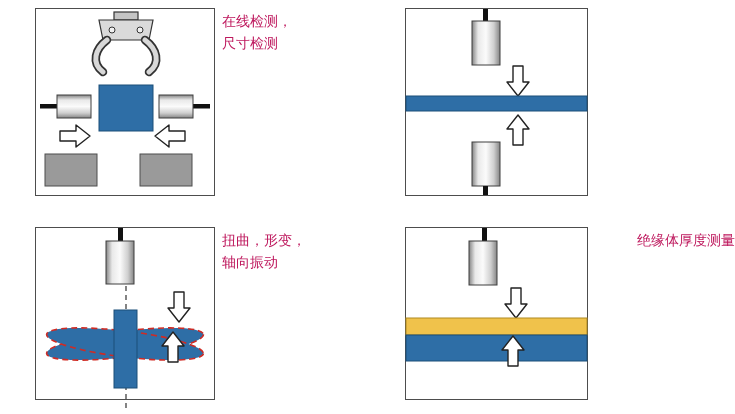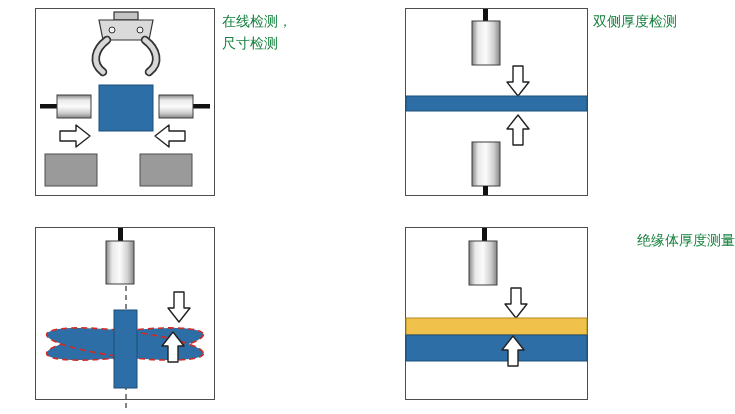--- a/index.html
+++ b/index.html
@@ -1,20 +1,20 @@
 <!DOCTYPE html>
 <html style="--accent-blue: #2e6ea6; --accent-yellow: #f0c24b; --block-gray: #9a9a9a; --vibration-red: #cf2b24; --panel-border: #4d4d4d;"><head>
 <meta charset="utf-8">
 <style>
   html,body{margin:0;padding:0;}
   body{background:#ffffff;font-family:"Liberation Sans","DejaVu Sans",sans-serif;}
   .stage{position:relative;width:735px;height:414px;background:#fff;}
   .panel{position:absolute;border:1px solid var(--panel-border,#4d4d4d);background:#fff;box-sizing:border-box;}
   .panel svg{display:block;overflow:visible;}
-  .caption{position:absolute;font-size:14px;line-height:1.6;color:#15803d;white-space:pre-line;
+  .caption{position:absolute;font-size:14px;line-height:1.6;color:#be185d;white-space:pre-line;
            font-family:"Liberation Serif","DejaVu Serif",serif;}
   .arrow{fill:#ffffff;stroke:#222;stroke-width:1.4;stroke-linejoin:round;}
   .blue{fill:var(--accent-blue,#2e6ea6);stroke:#1b4e78;stroke-width:1;}
   .yellow{fill:var(--accent-yellow,#f0c24b);stroke:#b08a20;stroke-width:1;}
   .grayblk{fill:var(--block-gray,#9a9a9a);stroke:#4d4d4d;stroke-width:1;}
   .band{fill:var(--accent-blue,#2e6ea6);stroke:var(--vibration-red,#cf2b24);stroke-width:1.6;stroke-dasharray:6 4;}
   .cable{fill:#111;}
   .sensorV{fill:url(#cylV);stroke:#3f3f3f;stroke-width:1;}
   .sensorH{fill:url(#cylH);stroke:#3f3f3f;stroke-width:1;}
   .axis{stroke:#333;stroke-width:1.2;stroke-dasharray:5 4;}
@@ -113,16 +113,17 @@
       <rect class="sensorV" x="63" y="13" width="28" height="44"></rect>
       <use href="#arr-down" x="110" y="60"></use>
       <rect class="yellow" x="0" y="90" width="181" height="17"></rect>
       <rect class="blue" x="0" y="107" width="181" height="26"></rect>
       <use href="#arr-up" x="107" y="108"></use>
     </svg>
   </div>
 
   <div class="caption" style="left:222px;top:11px;">在线检测，
 尺寸检测</div>
-  <div class="caption" style="left:593px;top:11px;">双侧厚度检测</div>
+  <div class="caption" style="left:222px;top:230px;">扭曲，形变，
+轴向振动</div>
   <div class="caption" style="left:593px;top:230px;margin-left:44px;">绝缘体厚度测量</div>
 
 </div>
 
 </body></html>

